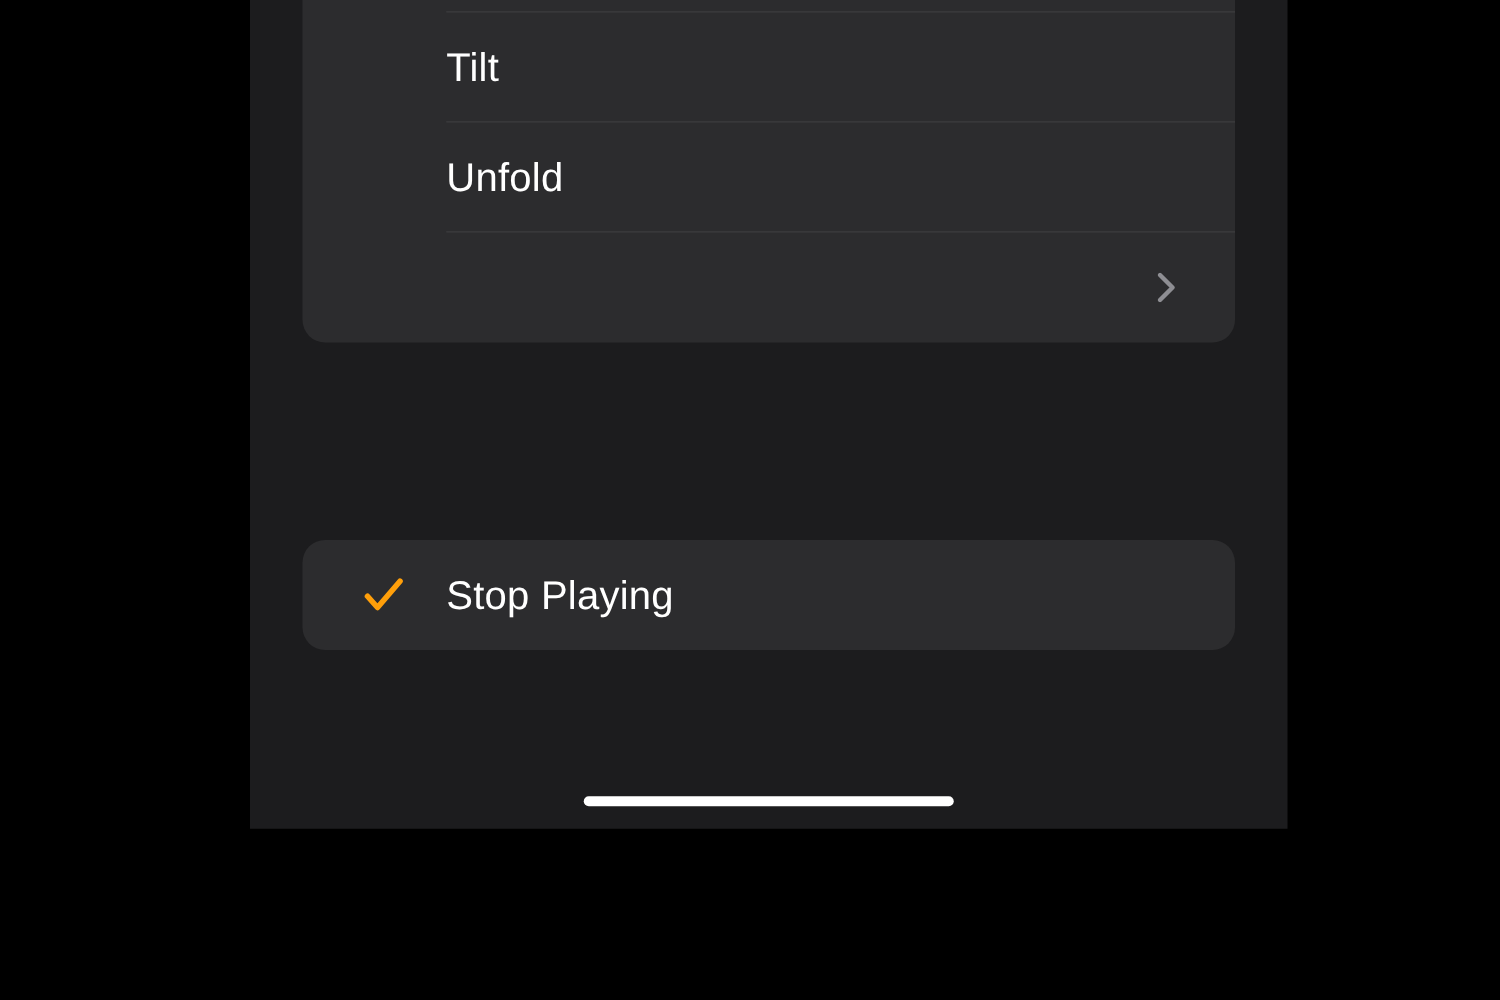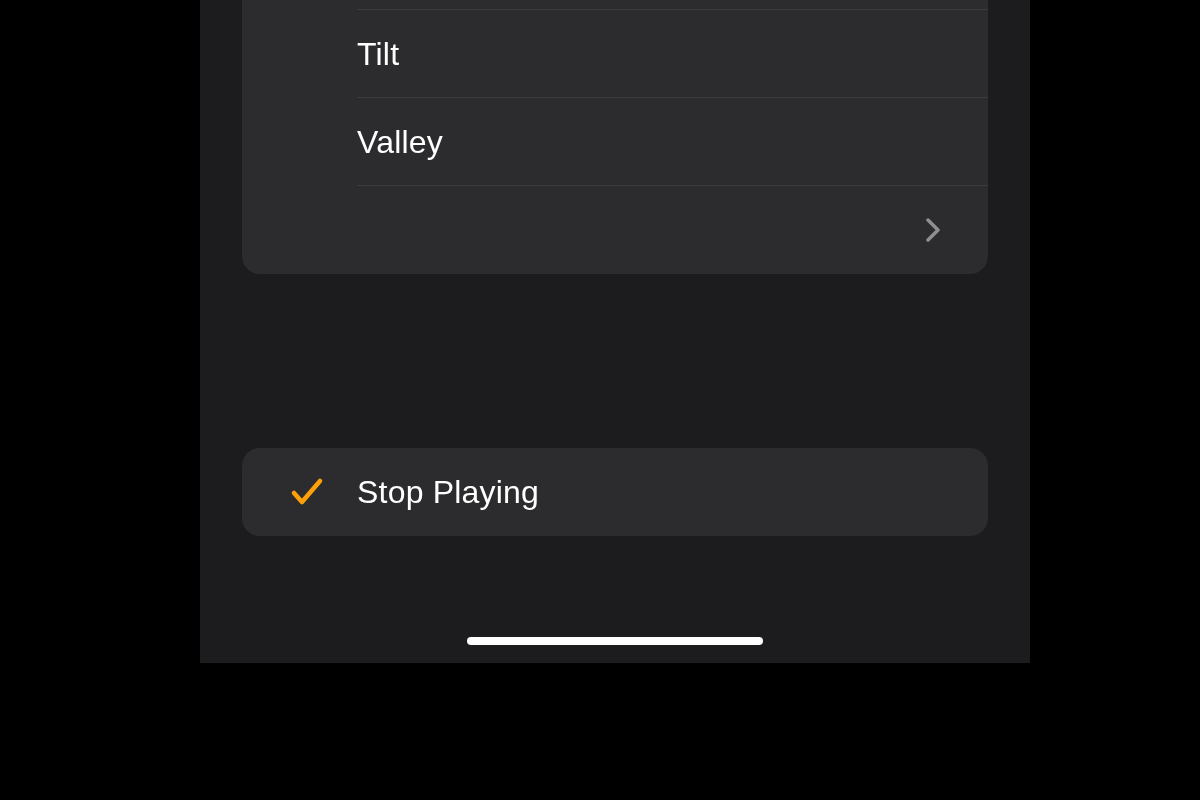--- a/index.html
+++ b/index.html
@@ -34,21 +34,20 @@
       overflow: hidden;
     }
     .group-bottom {
       position: absolute;
       left: 42px;
       top: 432px;
       right: 42px;
       background: #2c2c2e;
       border-radius: 18px;
       overflow: hidden;
-      margin-top: 16px;
     }
     .row {
       display: flex;
       align-items: center;
       height: 88px;
       position: relative;
       cursor: pointer;
       text-align: right;
     }
     .row .label {
@@ -127,25 +126,25 @@
   <div class="group-top">
     <div class="row-partial">
       <div class="top-divider-first"></div>
     </div>
 
     <div class="row">
       <span class="label">Tilt</span>
       <div class="divider"></div>
     </div>
 
-
     <div class="row">
-      <span class="label">Valley</span>
+      <span class="label">Unfold</span>
       <div class="divider"></div>
     </div>
+
 
     <div class="row">
       <span class="chevron">
         <svg viewBox="0 0 14 24" fill="none">
           <path d="M2 2 L12 12 L2 22" stroke="#8e8e93" stroke-width="3.5" stroke-linecap="round" stroke-linejoin="round"></path>
         </svg>
       </span>
     </div>
   </div>
 

